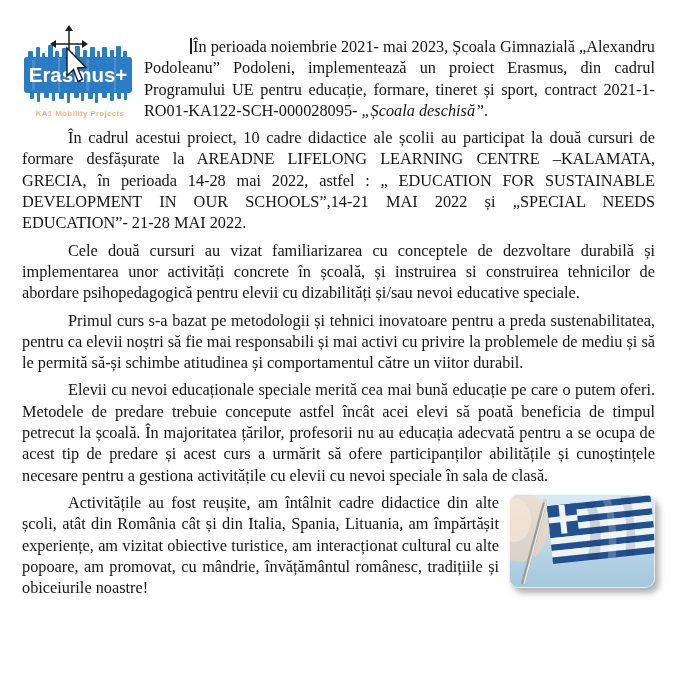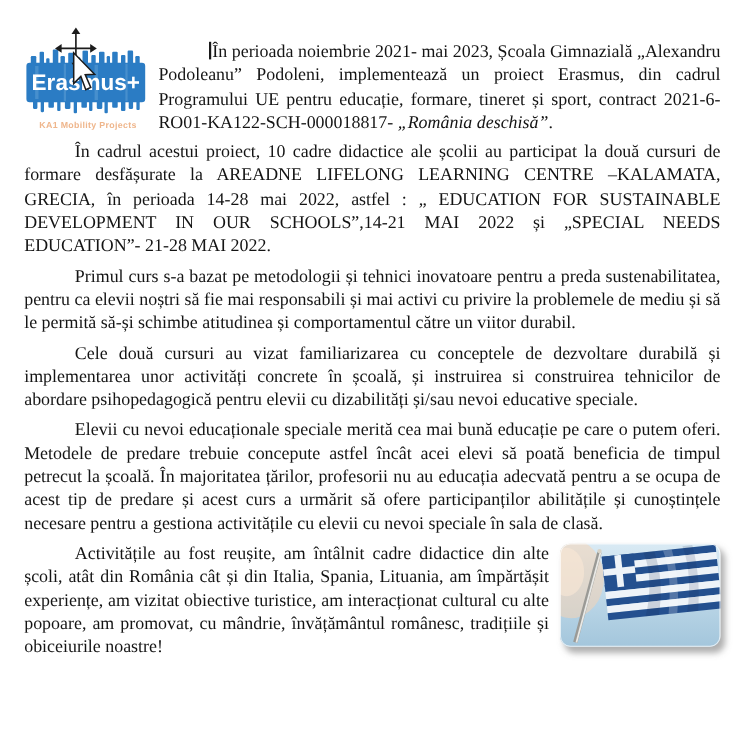--- a/index.html
+++ b/index.html
@@ -121,29 +121,29 @@
           <line x1="11" y1="20" x2="39" y2="20"></line>
         </g>
         <g fill="#1c1c1c">
           <polygon points="25,1 21,7 29,7"></polygon>
           <polygon points="25,39 21,33 29,33"></polygon>
           <polygon points="6,20 12,16 12,24"></polygon>
           <polygon points="44,20 38,16 38,24"></polygon>
         </g>
         <path d="M23,24 L23,52 L29.5,45.5 L34,57.5 L38.5,55.5 L33.5,44 L42,43.5 Z" fill="#ffffff" stroke="#1c1c1c" stroke-width="1.4"></path>
       </svg>
-    </span><span class="caret"></span><span>În perioada noiembrie 2021- mai 2023, Școala Gimnazială „Alexandru Podoleanu” Podoleni, implementează un proiect Erasmus, din cadrul Programului UE pentru educație, formare, tineret și sport, contract 2021-6-RO01-KA122-SCH-000018817- </span><span class="italic">„România deschisă”</span><span>.</span>
+    </span><span class="caret"></span><span>În perioada noiembrie 2021- mai 2023, Școala Gimnazială „Alexandru Podoleanu” Podoleni, implementează un proiect Erasmus, din cadrul Programului UE pentru educație, formare, tineret și sport, contract 2021-1-RO01-KA122-SCH-000028095- </span><span class="italic">„Școala deschisă”</span><span>.</span>
   </div>
 
 
   <p class="doc-p clear-l">În cadrul acestui proiect, 10 cadre didactice ale școlii au participat la două cursuri de formare desfășurate la AREADNE LIFELONG LEARNING CENTRE –KALAMATA, GRECIA, în perioada 14-28 mai 2022, astfel : „ EDUCATION FOR SUSTAINABLE DEVELOPMENT IN OUR SCHOOLS”,14-21 MAI 2022 și „SPECIAL NEEDS EDUCATION”- 21-28 MAI 2022.</p>
 
+  <p class="doc-p">Cele două cursuri au vizat familiarizarea cu conceptele de dezvoltare durabilă și implementarea unor activități concrete în școală, și instruirea si construirea tehnicilor de abordare psihopedagogică pentru elevii cu dizabilități și/sau nevoi educative speciale.</p>
+
   <p class="doc-p">Primul curs s-a bazat pe metodologii și tehnici inovatoare pentru a preda sustenabilitatea, pentru ca elevii noștri să fie mai responsabili și mai activi cu privire la problemele de mediu și să le permită să-și schimbe atitudinea și comportamentul către un viitor durabil.</p>
-
-  <p class="doc-p">Cele două cursuri au vizat familiarizarea cu conceptele de dezvoltare durabilă și implementarea unor activități concrete în școală, și instruirea si construirea tehnicilor de abordare psihopedagogică pentru elevii cu dizabilități și/sau nevoi educative speciale.</p>
 
   <p class="doc-p">Elevii cu nevoi educaționale speciale merită cea mai bună educație pe care o putem oferi. Metodele de predare trebuie concepute astfel încât acei elevi să poată beneficia de timpul petrecut la școală. În majoritatea țărilor, profesorii nu au educația adecvată pentru a se ocupa de acest tip de predare și acest curs a urmărit să ofere participanților abilitățile și cunoștințele necesare pentru a gestiona activitățile cu elevii cu nevoi speciale în sala de clasă.</p>
 
   <div class="para">
     <span class="flag-wrap">
       <svg viewBox="0 0 146 94" xmlns="http://www.w3.org/2000/svg">
         <defs>
           <linearGradient id="sky" x1="0" y1="0" x2="0" y2="1">
             <stop offset="0" stop-color="#d9eaf4"></stop>
             <stop offset="1" stop-color="#a3c6dc"></stop>

